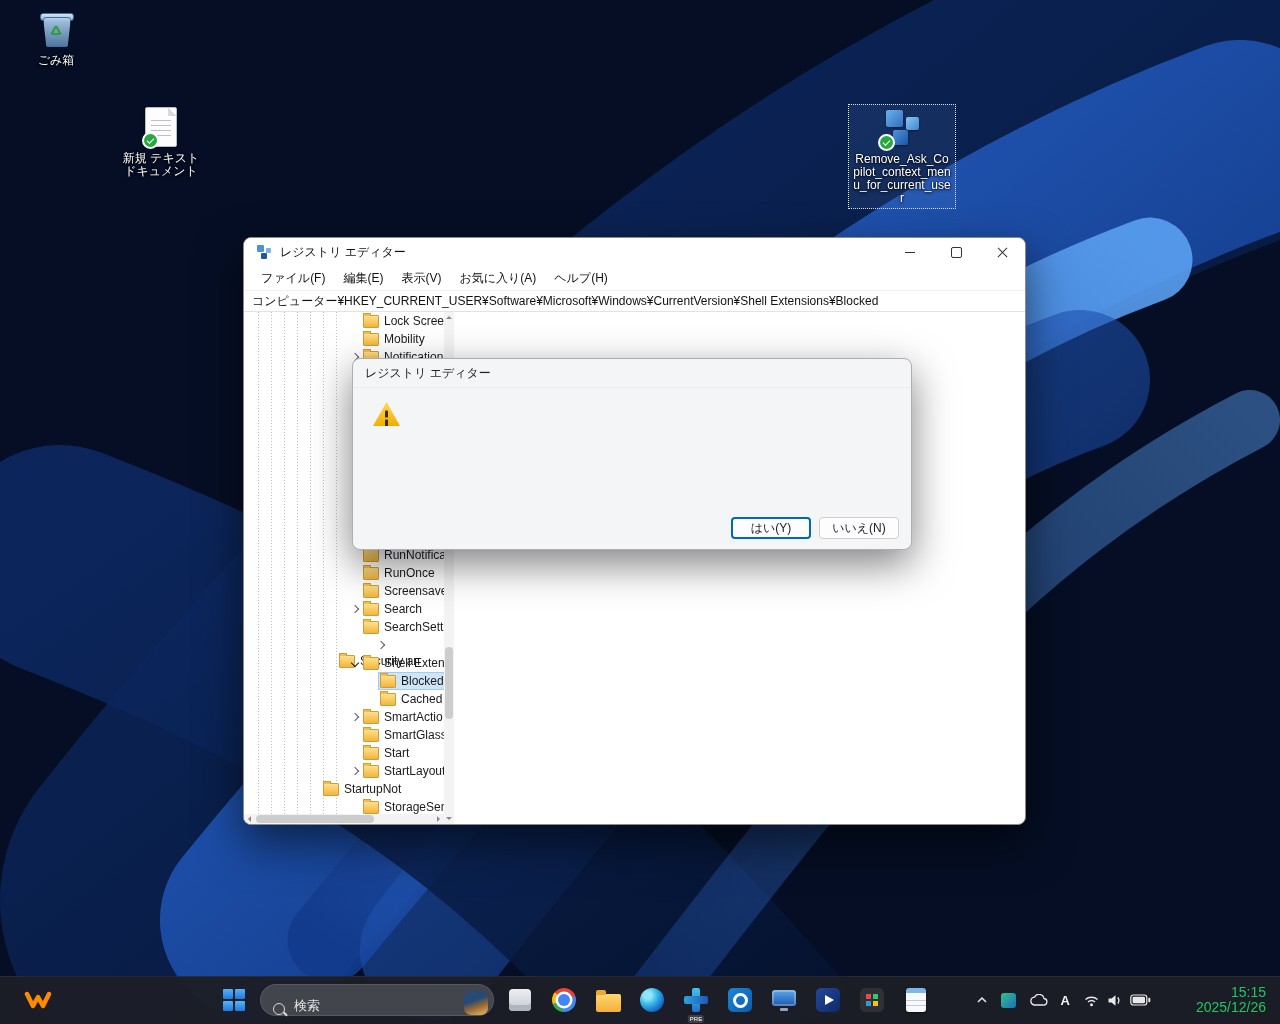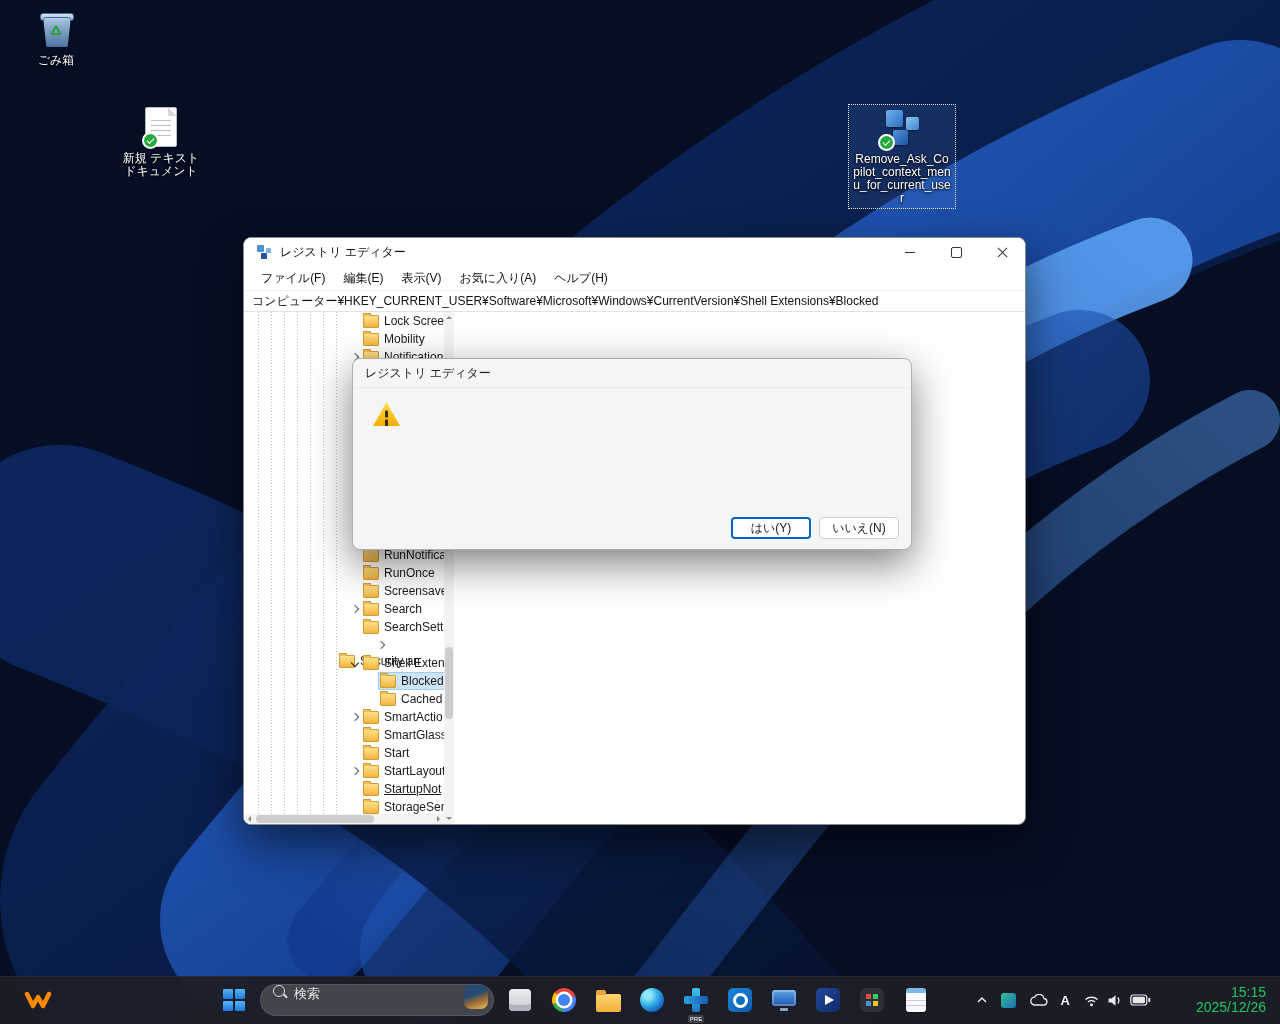--- a/index.html
+++ b/index.html
@@ -146,21 +146,21 @@
 
   
   .taskbar{position:absolute;left:0;right:0;bottom:0;height:48px;z-index:20;
      background:rgba(28,30,38,.96);box-shadow:inset 0 1px 0 rgba(255,255,255,.05);}
   .tb-center{position:absolute;left:212px;top:0;height:48px;display:flex;align-items:center;}
   .tb-cell{width:44px;height:44px;display:flex;align-items:center;justify-content:center;border-radius:6px;position:relative;}
   .start-logo{display:grid;grid-template-columns:10px 10px;grid-template-rows:10px 10px;gap:2px;}
   .start-logo span{background:linear-gradient(180deg,#55b5f5,#1f79dd);border-radius:1px;}
 
   .search-pill{width:234px;height:32px;border-radius:16px;background:#43454d;border:1px solid rgba(255,255,255,.10);
-     display:flex;align-items:flex-start;gap:9px;padding:0 5px 0 12px;margin:0 4px;color:#e6e6e6;font-size:13px;box-sizing:border-box;}
+     display:flex;align-items:flex-end;gap:9px;padding:0 5px 0 12px;margin:0 4px;color:#e6e6e6;font-size:13px;box-sizing:border-box;}
   .mag{width:10px;height:10px;border:1.6px solid #d9d9d9;border-radius:50%;position:relative;flex:none;}
   .mag::after{content:"";position:absolute;width:5px;height:1.6px;background:#d9d9d9;
      transform:rotate(45deg);right:-4px;bottom:-1px;}
   .search-img{margin-left:auto;width:24px;height:24px;border-radius:7px;flex:none;
      background:linear-gradient(160deg,#274a74 0 40%,#9c6a33 65%,#e8c063);}
 
   .icon-generic{width:22px;height:22px;border-radius:4px;background:linear-gradient(#eceef1,#c6cbd3);
      box-shadow:inset 0 -6px 0 #aeb5bf;}
   .icon-chrome{width:24px;height:24px;border-radius:50%;position:relative;
      background:conic-gradient(from -50deg,#ea4335 0 120deg,#4285f4 120deg 240deg,#34a853 240deg 300deg,#fbbc05 300deg 360deg);}
@@ -528,21 +528,21 @@
   </div>
         <div class="tree-row" style="padding-left: 104px;">
     <span class="chev-box">
             <span class="chev right"></span>
           </span>
     <span class="node">
       <span class="folder-icon"></span>
       <span class="tree-label">StartLayout</span>
     </span>
   </div>
-        <div class="tree-row" style="padding-left: 104px; text-decoration: underline;">
+        <div class="tree-row" style="padding-left: 64px;">
     <span class="chev-box">
             <span class="chev none"></span>
           </span>
     <span class="node">
       <span class="folder-icon"></span>
       <span class="tree-label">StartupNot</span>
     </span>
   </div>
         <div class="tree-row" style="padding-left: 104px;">
     <span class="chev-box">

